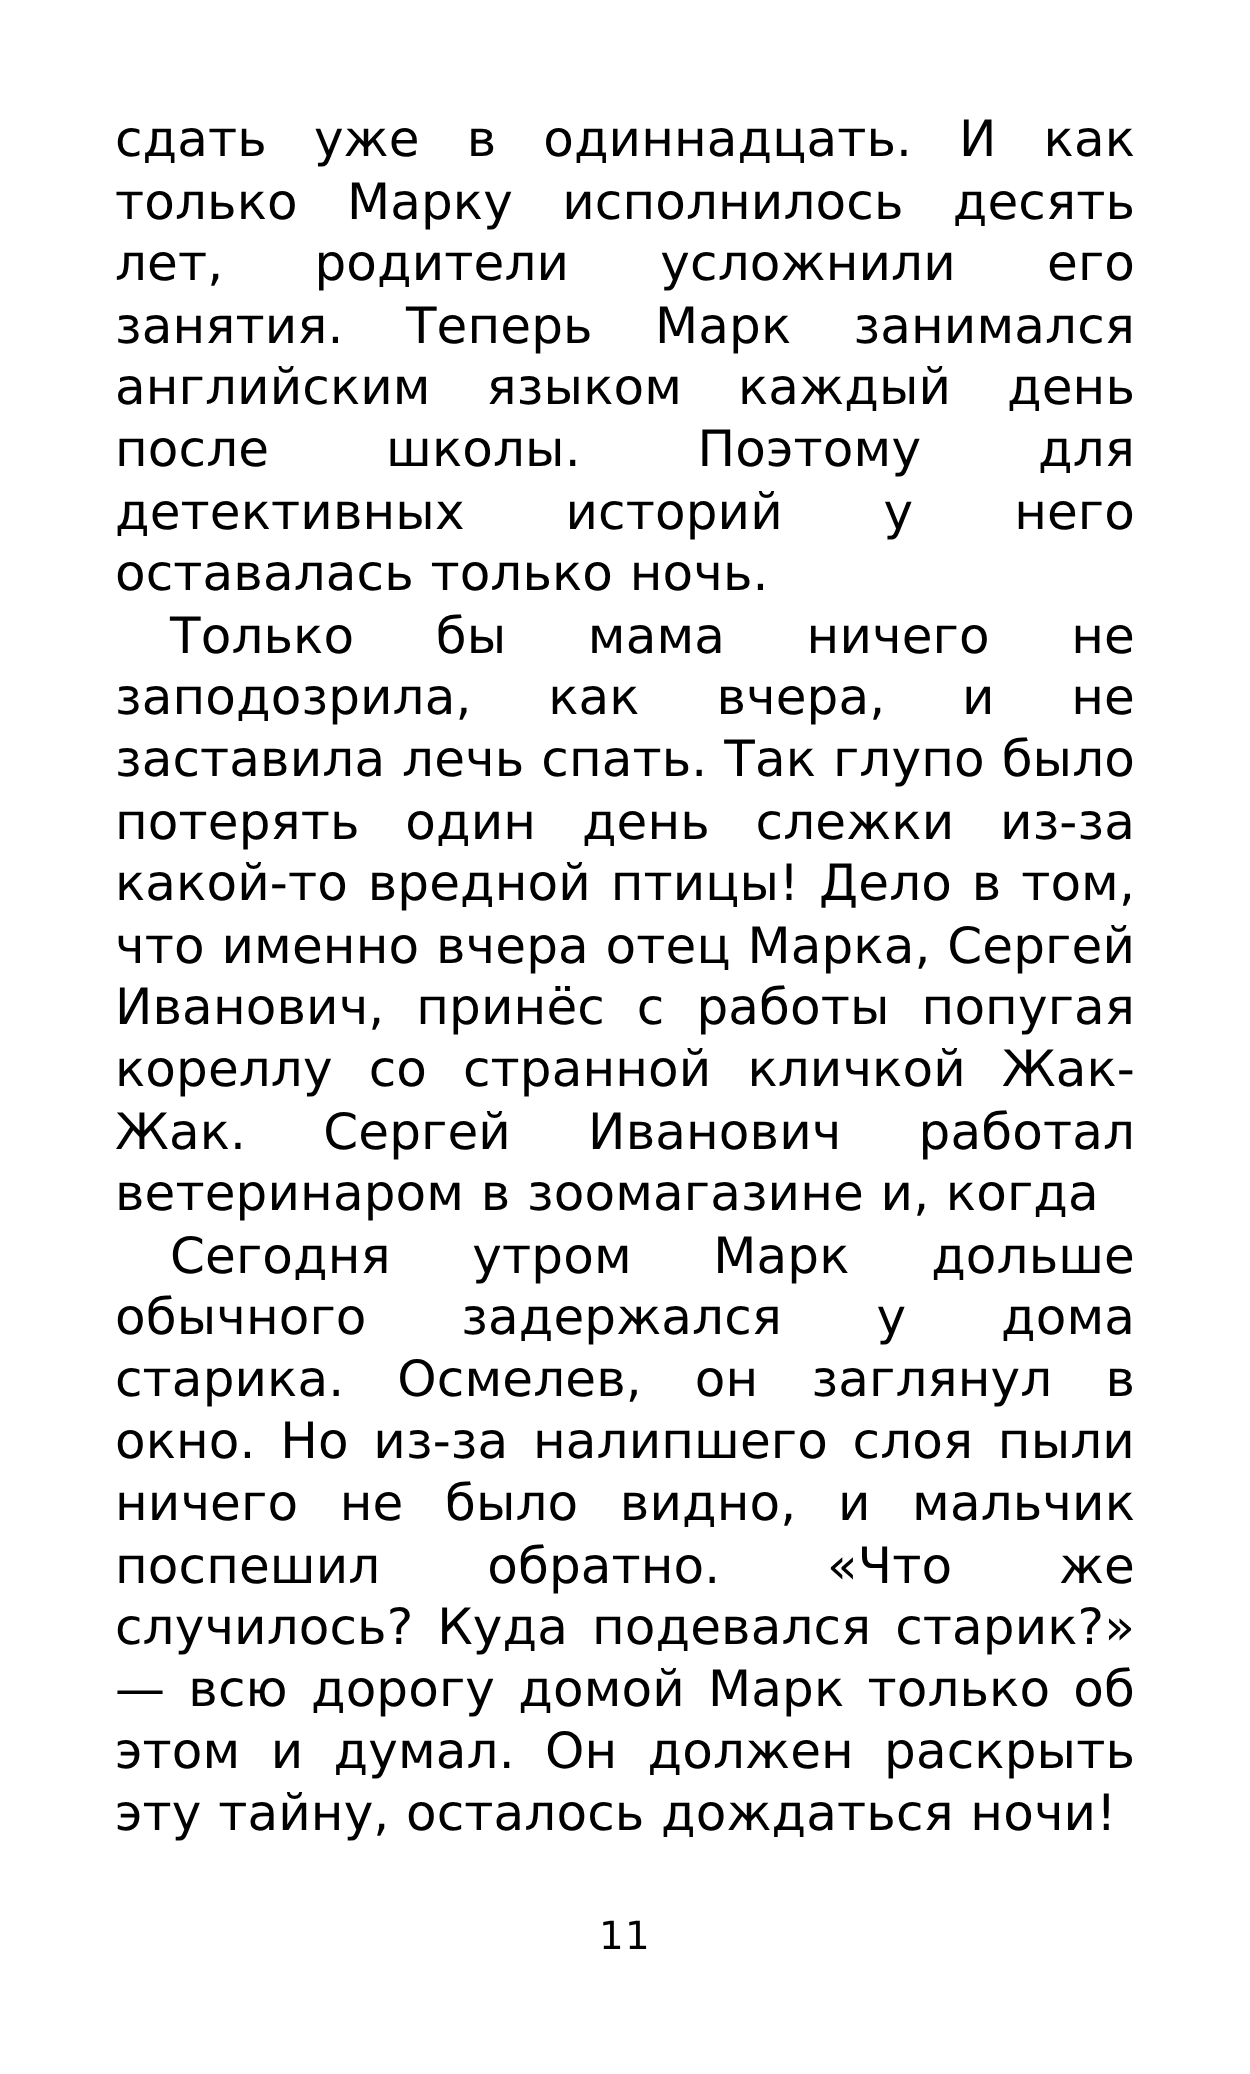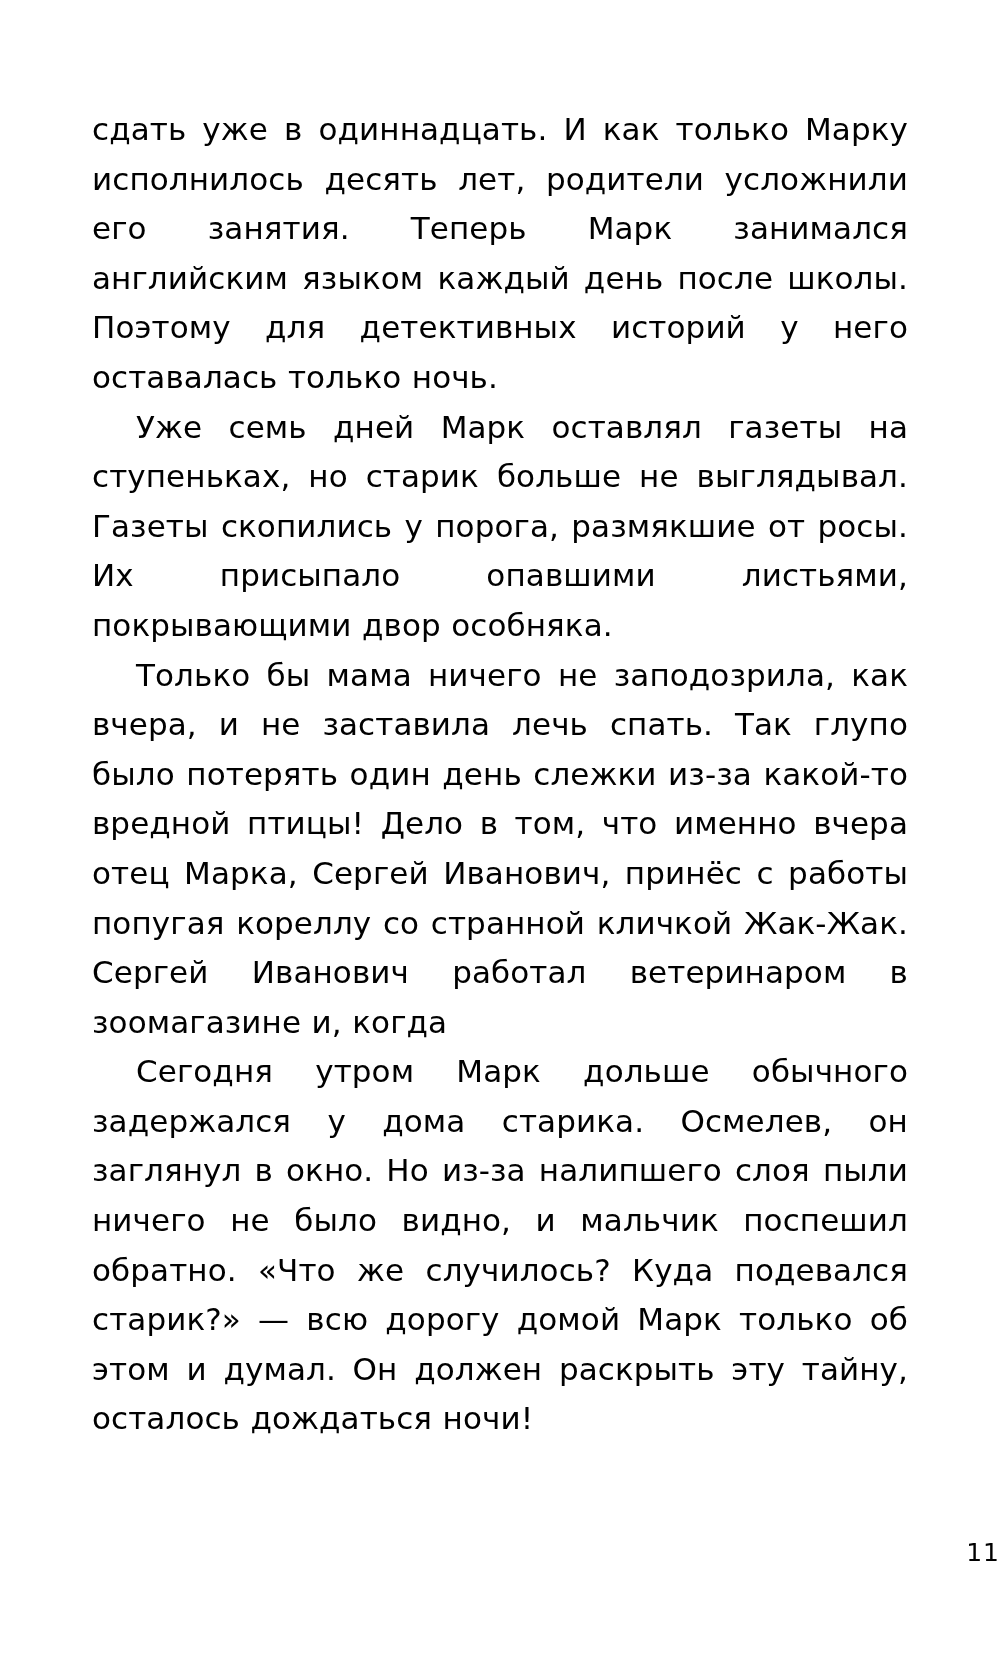--- a/index.html
+++ b/index.html
@@ -16,49 +16,47 @@
     overflow: hidden;
   }
   .page {
     box-sizing: border-box;
     width: 1000px;
     height: 1659px;
     padding: 88px 92px 0 92px;
     position: relative;
   }
   .body-text {
-    font-size: 31px;
+    font-size: 40px;
     line-height: 49.6px;
     text-align: justify;
     text-justify: inter-word;
     letter-spacing: 0.1px;
     word-spacing: 0.5px;
-    margin-top: 17px;
   }
   .body-text p {
     margin: 0;
     text-indent: 44px;
   }
   .body-text p.no-indent {
     text-indent: 0;
   }
   .page-number {
     position: absolute;
     left: 0;
     right: 0;
     bottom: 92px;
-    text-align: right;
-    font-size: 25px;
+    text-align: center;
+    font-size: 31px;
     letter-spacing: 1px;
   }
 </style>
 </head>
 <body>
 
 <div class="page">
   <div class="body-text">
     <p class="no-indent">сдать уже в одиннадцать. И как только Марку исполнилось десять лет, родители усложнили его занятия. Теперь Марк занимался английским языком каждый день после школы. Поэтому для детективных историй у него оставалась только ночь.</p>
-    <p>Уже семь дней Марк оставлял газеты на ступеньках, но старик больше не выглядывал. Газеты скопились у порога, размякшие от росы. Их присыпало опавшими листьями, покрывающими двор особняка.</p>
     <p>Только бы мама ничего не заподозрила, как вчера, и не заставила лечь спать. Так глупо было потерять один день слежки из-за какой-то вредной птицы! Дело в том, что именно вчера отец Марка, Сергей Иванович, принёс с работы попугая кореллу со странной кличкой Жак-Жак. Сергей Иванович работал ветеринаром в зоомагазине и, когда</p>
     <p>Сегодня утром Марк дольше обычного задержался у дома старика. Осмелев, он заглянул в окно. Но из-за налипшего слоя пыли ничего не было видно, и мальчик поспешил обратно. «Что же случилось? Куда подевался старик?» — всю дорогу домой Марк только об этом и думал. Он должен раскрыть эту тайну, осталось дождаться ночи!</p>
   </div>
   <div class="page-number">11</div>
 </div>
 
 </body></html>

